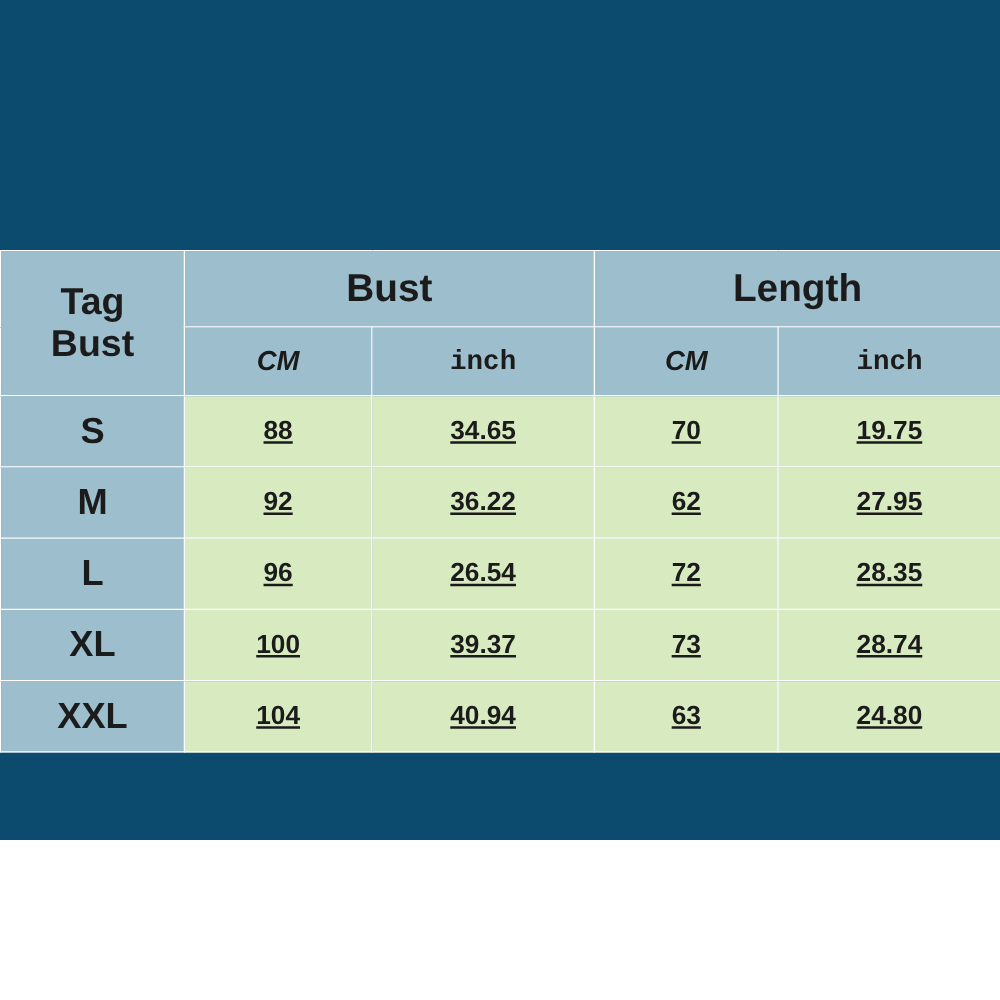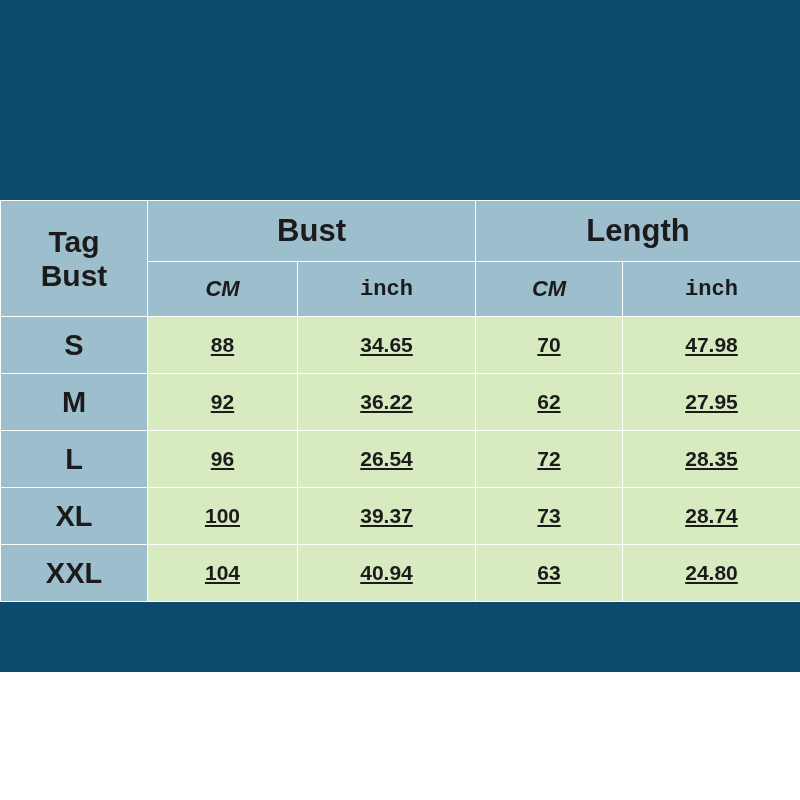--- a/index.html
+++ b/index.html
@@ -102,21 +102,21 @@
           <td class="hdr-blue-sub italic-head">CM</td>
           <td class="hdr-blue-sub sub-plain">inch</td>
         </tr>
       </thead>
       <tbody>
         <tr>
           <td class="row-label">S</td>
           <td class="cell-green">88</td>
           <td class="cell-green">34.65</td>
           <td class="cell-green">70</td>
-          <td class="cell-green">47.98</td>
+          <td class="cell-green">19.75</td>
         </tr>
         <tr>
           <td class="row-label">M</td>
           <td class="cell-green">92</td>
           <td class="cell-green">36.22</td>
           <td class="cell-green">62</td>
           <td class="cell-green">27.95</td>
         </tr>
         <tr>
           <td class="row-label">L</td>

